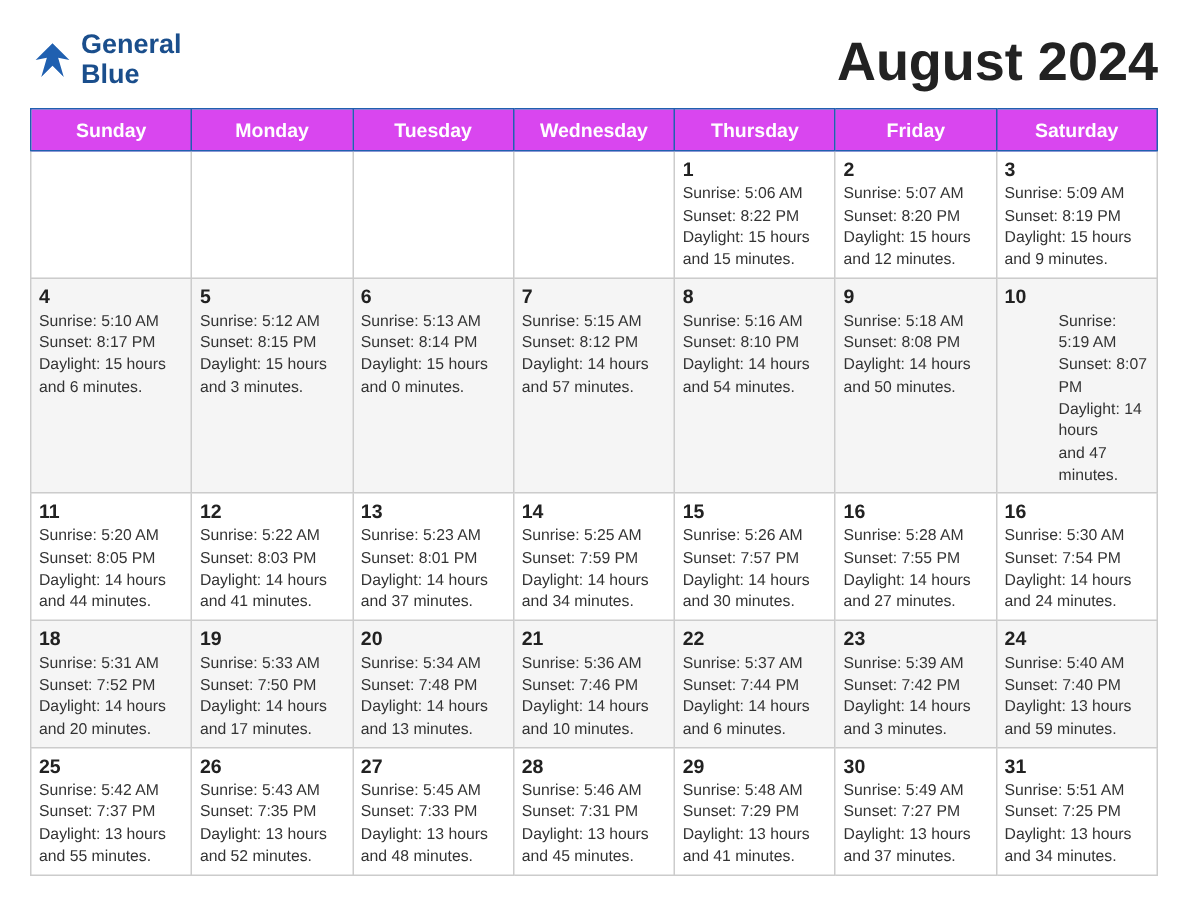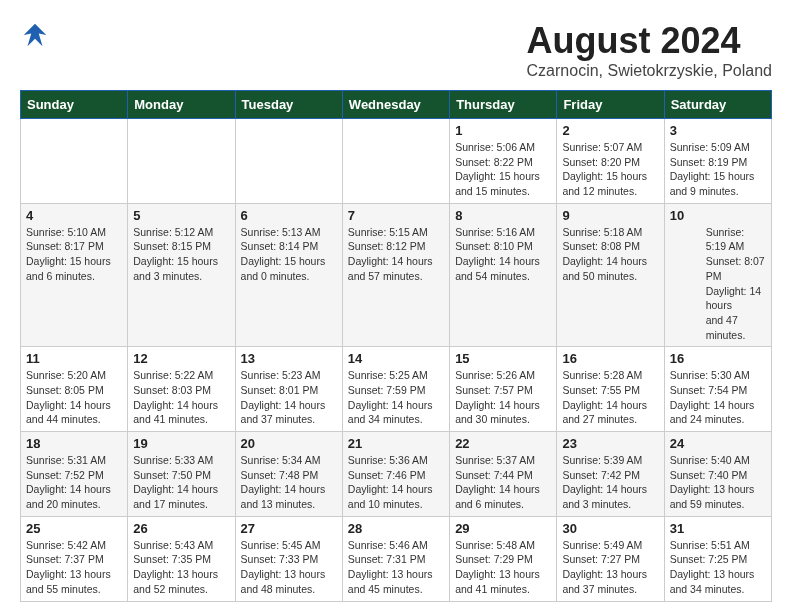--- a/index.html
+++ b/index.html
@@ -42,23 +42,23 @@
     .location-title {
       font-size: 16px;
       color: #444;
     }
     .calendar {
       width: 100%;
       border-collapse: collapse;
       font-size: 11px;
     }
     .calendar th {
-      background-color: #14532d;
+      background-color: #d946ef;
       color: #fff;
-      text-align: left;
+      text-align: center;
       padding: 6px 6px;
       font-size: 13px;
       font-weight: bold;
       border: 1px solid #2060b0;
     }
     .calendar td {
       border: 1px solid #ccc;
       vertical-align: top;
       padding: 4px 5px;
       width: calc(100% / 7);
@@ -85,24 +85,27 @@
     }
   </style>
 </head>
 <body>
 
 <div class="header-section">
   <div class="logo">
     <svg class="logo-bird" viewBox="0 0 40 40">
       <polygon points="20,5 35,20 25,18 30,35 20,25 10,35 15,18 5,20" fill="#2060b0"></polygon>
     </svg>
+    <div class="logo-text">
+      <div>General</div>
+      <div>Blue</div>
+    </div>
   </div>
   <div class="title-section">
     <div class="month-title">August 2024</div>
-    <div class="location-title">Czarnocin, Swietokrzyskie, Poland</div>
   </div>
 </div>
 
 <table class="calendar">
   <thead>
     <tr>
     <th>Sunday</th>
         <th>Monday</th>
         <th>Tuesday</th>
         <th>Wednesday</th>

